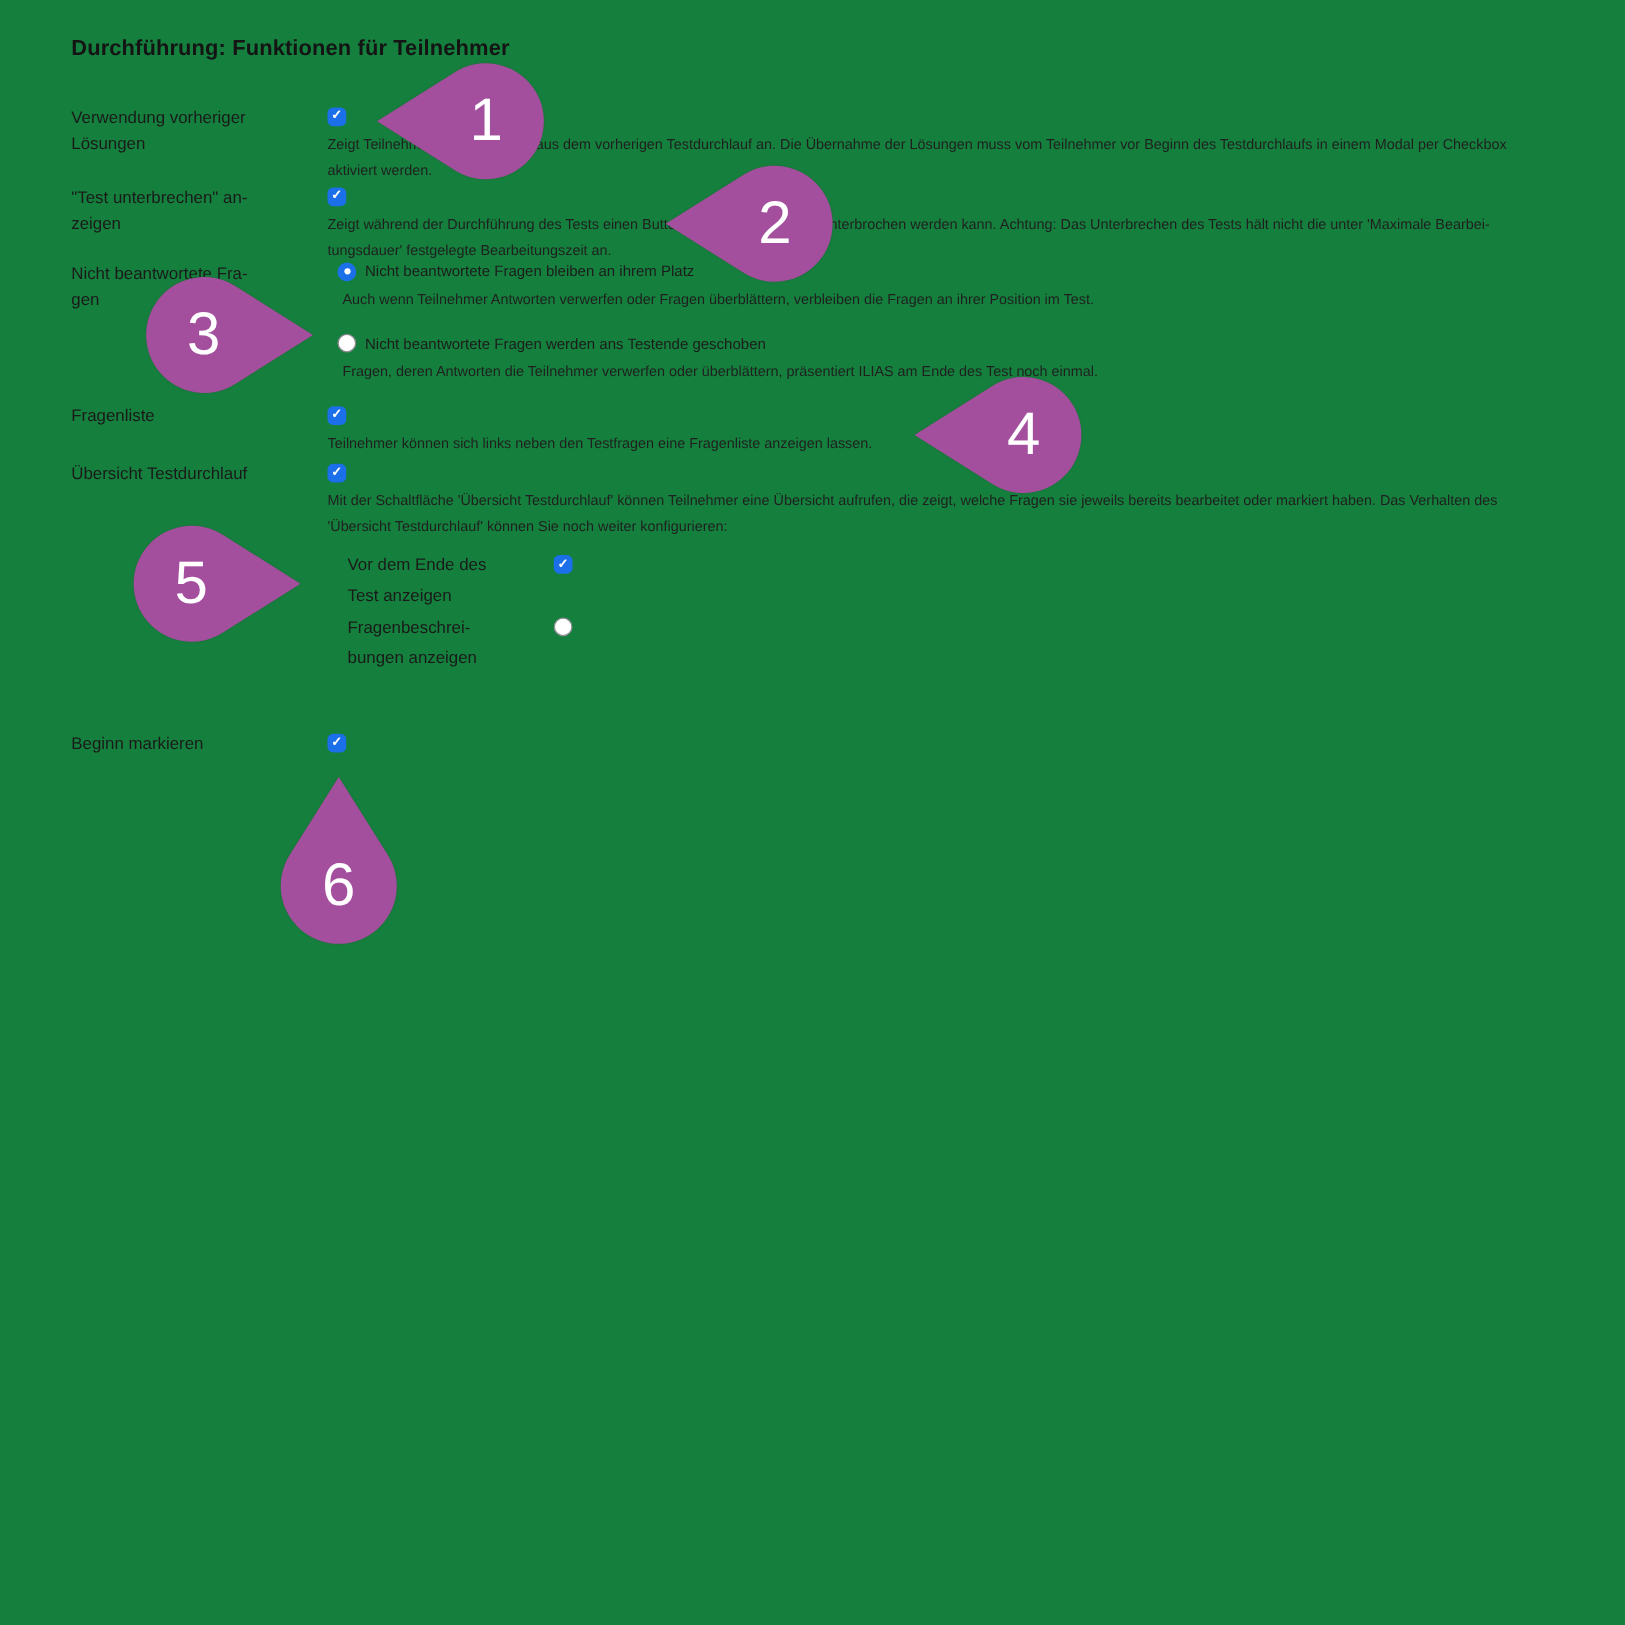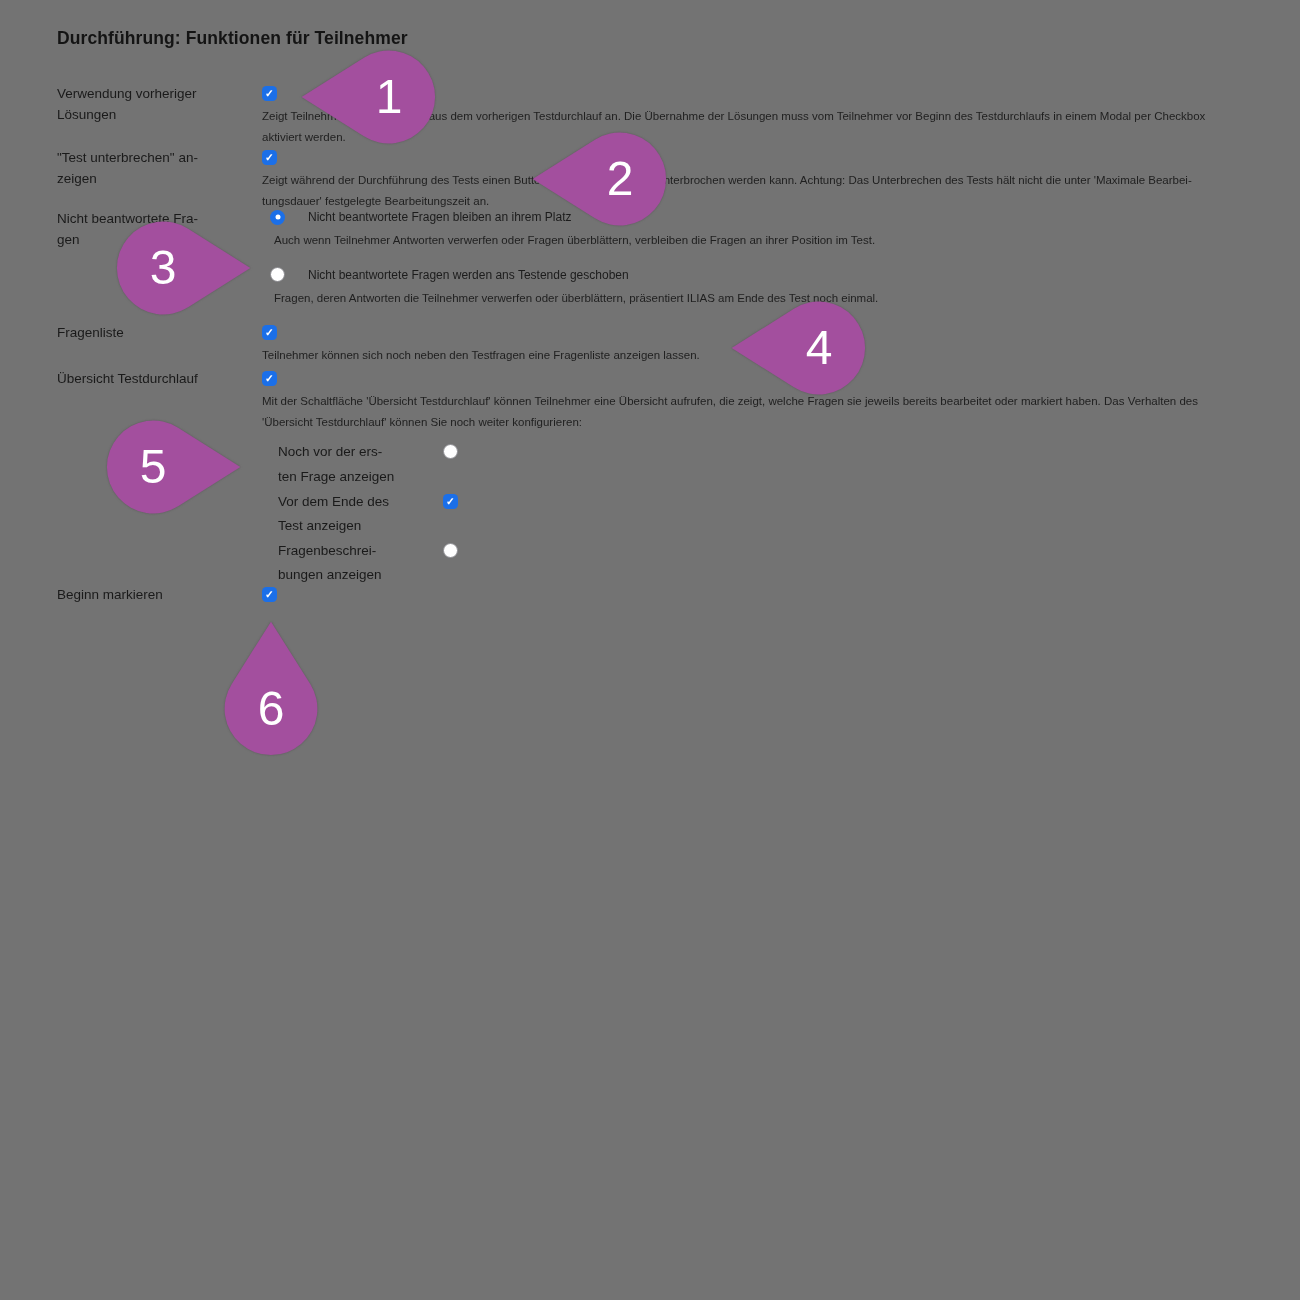--- a/index.html
+++ b/index.html
@@ -2,21 +2,21 @@
 <html><head>
 <meta charset="utf-8">
 <style>
   :root{
     --blue:#1b6fe8;
     --purple:#a34f9e;
     --text:#1c1c1c;
   }
   html,body{margin:0;padding:0;background:#fff;}
   body{width:1300px;height:1300px;font-family:"Liberation Sans",sans-serif;color:var(--text);}
-  .canvas{position:relative;width:1300px;height:1300px;overflow:hidden;background:#737373;}
+  .canvas{position:relative;width:1300px;height:1300px;overflow:hidden;background:#15803d;}
 
   .page-title{position:absolute;left:57px;top:28px;margin:0;font-size:17.5px;font-weight:700;color:#141414;letter-spacing:.1px;}
 
   .row{position:absolute;left:57px;width:1236px;display:grid;grid-template-columns:205px 1fr;align-items:start;}
   .lbl{font-size:13.5px;line-height:1.55;white-space:pre-line;color:#1a1a1a;padding-top:1px;}
   .content{min-width:0;}
 
   
   .cb{width:15px;height:15px;border-radius:4.5px;background:var(--blue);display:inline-flex;align-items:center;justify-content:center;flex:none;box-sizing:border-box;cursor:pointer;}
   .cb .mk{color:#fff;font-size:10.5px;font-weight:700;line-height:1;transform:translateY(-.5px);}
@@ -24,21 +24,21 @@
 
   
   .radio{width:15px;height:15px;border-radius:50%;background:var(--blue);position:relative;flex:none;box-sizing:border-box;cursor:pointer;}
   .radio::after{content:"";position:absolute;left:50%;top:50%;width:5px;height:5px;border-radius:50%;background:#fff;transform:translate(-50%,-50%);}
   .radio.off{background:#fff;border:1.5px solid #87878c;}
   .radio.off::after{display:none;}
 
   .desc{margin:5px 0 0;font-size:11.5px;line-height:1.8;white-space:pre-line;max-width:1032px;color:#1f1f1f;}
 
   .radios{padding-left:8px;}
-  .radio-opt{display:flex;align-items:center;gap:23px;font-size:12px;line-height:1.5;}
+  .radio-opt{display:flex;align-items:center;gap:7px;font-size:12px;line-height:1.5;}
   .radio-desc{margin:4px 4px 15px;font-size:11.5px;line-height:1.8;white-space:pre-line;color:#1f1f1f;}
 
   .sublist{margin:8px 0 0 16px;}
   .subrow{display:grid;grid-template-columns:165px auto;align-items:start;}
   .sublbl{font-size:13.5px;line-height:1.82;white-space:pre-line;color:#1a1a1a;}
   .subrow .cb{margin-top:4px;}
 
   
   .marker{position:absolute;z-index:10;pointer-events:none;}
   .marker svg{display:block;filter:drop-shadow(0 0 1px rgba(70,70,70,.55));}
@@ -92,38 +92,33 @@
       <p class="radio-desc">Fragen, deren Antworten die Teilnehmer verwerfen oder überblättern, präsentiert ILIAS am Ende des Test noch einmal.</p>
     </div>
   </section>
 
   <section class="row" style="top:322px">
     <div class="lbl">Fragenliste</div>
     <div class="content">
       <span class="cb">
           <span class="mk">✓</span>
         </span>
-      <p class="desc">Teilnehmer können sich noch neben den Testfragen eine Fragenliste anzeigen lassen.</p>
+      <p class="desc">Teilnehmer können sich links neben den Testfragen eine Fragenliste anzeigen lassen.</p>
     </div>
   </section>
 
   <section class="row" style="top:368px">
     <div class="lbl">Übersicht Testdurchlauf</div>
     <div class="content">
       <span class="cb">
           <span class="mk">✓</span>
         </span>
       <p class="desc">Mit der Schaltfläche 'Übersicht Testdurchlauf' können Teilnehmer eine Übersicht aufrufen, die zeigt, welche Fragen sie jeweils bereits bearbeitet oder markiert haben. Das Verhalten des
 'Übersicht Testdurchlauf' können Sie noch weiter konfigurieren:</p>
       <div class="sublist">
-        <div class="subrow">
-          <div class="sublbl">Noch vor der ers-
-ten Frage anzeigen</div>
-          <span class="cb off"></span>
-        </div>
         <div class="subrow">
           <div class="sublbl">Vor dem Ende des
 Test anzeigen</div>
           <span class="cb">
               <span class="mk">✓</span>
             </span>
         </div>
         <div class="subrow">
           <div class="sublbl">Fragenbeschrei-
 bungen anzeigen</div>

